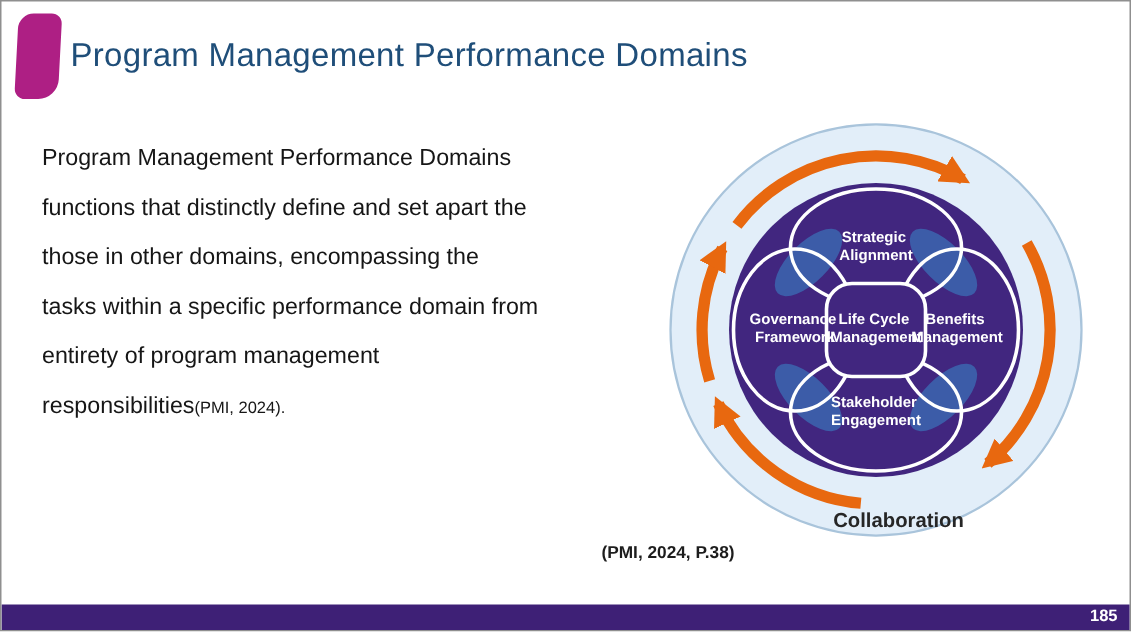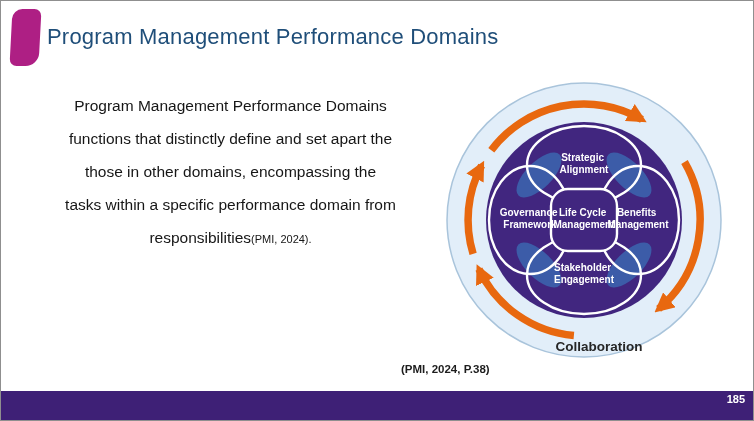--- a/index.html
+++ b/index.html
@@ -1,41 +1,40 @@
 <!DOCTYPE html>
 <html><head>
 <meta charset="utf-8">
 <style>
   html,body { margin:0; padding:0; background:#fff; }
   .slide {
     position:relative; width:754px; height:421px; background:#ffffff;
     border:1px solid #8f8f8f; box-sizing:border-box; overflow:hidden;
     font-family:"Liberation Sans", sans-serif;
-    text-align:center;
   }
   .accent-shape {
     position:absolute; left:10px; top:8px; width:29px; height:57px;
     background:#AE1F84; border-radius:10px 7px 13px 7px; transform:skewX(-3deg);
   }
   .page-title {
     position:absolute; left:46px; top:23px; font-size:22px; color:#1F4E79;
     letter-spacing:0.2px; white-space:nowrap;
   }
   .body-text {
     position:absolute; left:27px; top:88px; width:405px;
     font-size:15.5px; line-height:33px; color:#161616;
   }
   .body-line { white-space:nowrap; }
   .cite-inline { font-size:11px; }
   .diagram { position:absolute; left:422px; top:68px; }
   .diagram-citation {
     position:absolute; left:400px; top:362px; font-size:11.5px; color:#1d1d1d;font-weight:bold;
   }
   .footer-bar {
-    position:absolute; left:0; bottom:0; width:754px; height:29px; background:#3E2076;text-decoration:underline;
+    position:absolute; left:0; bottom:0; width:754px; height:17px; background:#3E2076;text-decoration:underline;
   }
   .page-num {
     position:absolute; right:10px; top:2px; color:#ffffff; font-size:11px; font-weight:bold;
   }
   svg text { font-family:"Liberation Sans", sans-serif; }
   .lbl { fill:#ffffff; font-size:10px; font-weight:bold; text-anchor:middle; }
   .collab { font-size:13.5px; font-weight:bold; fill:#262626; text-anchor:middle; }
   .petal { fill:none; stroke:#ffffff; stroke-width:2.4; }
   .lens { fill:#3C5CA8; }
   .arrow { fill:none; stroke:#E8680F; stroke-width:7.5; stroke-linecap:butt; }
@@ -47,20 +46,21 @@
 
   <div class="accent-shape"></div>
 
   <div class="page-title">Program Management Performance Domains</div>
 
   <div class="body-text">
     <div class="body-line">Program Management Performance Domains</div>
     <div class="body-line">functions that distinctly define and set apart the</div>
     <div class="body-line">those in other domains, encompassing the</div>
     <div class="body-line">tasks within a specific performance domain from</div>
+    <div class="body-line">entirety of program management</div>
     <div class="body-line"><span>responsibilities</span><span class="cite-inline">(PMI, 2024).</span></div>
   </div>
 
   <svg class="diagram" width="322" height="310" viewBox="0 0 322 310">
     <defs>
       <marker id="ah" viewBox="0 0 9 9" refX="6.5" refY="4.5" markerWidth="2.6" markerHeight="2.6" orient="auto">
         <path d="M0,0 L9,4.5 L0,9 z" fill="#E8680F"></path>
       </marker>
     </defs>
 

